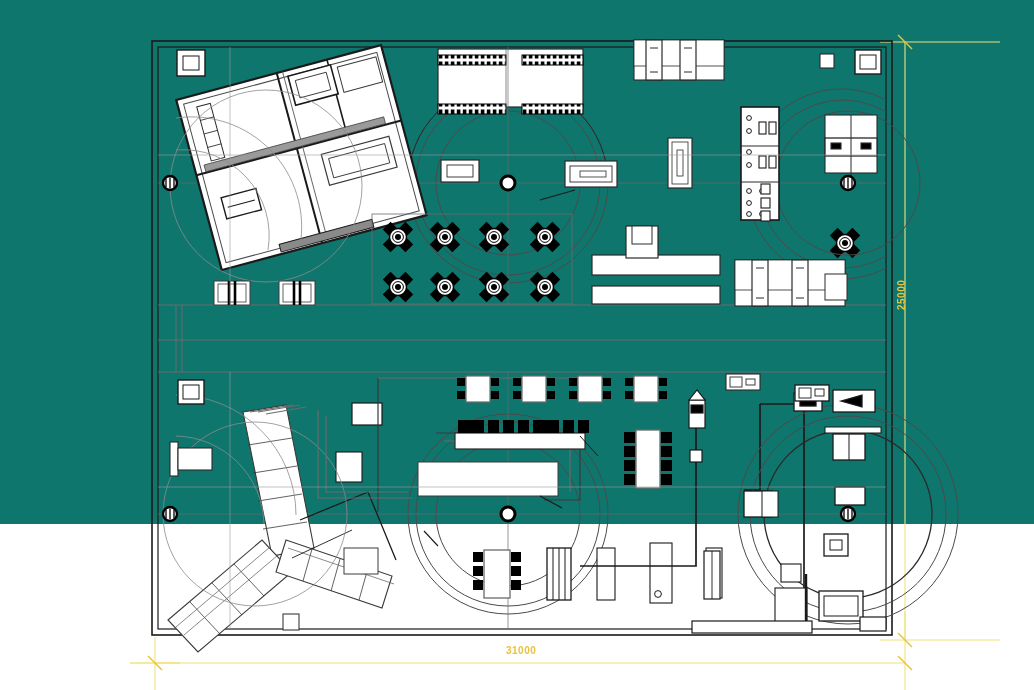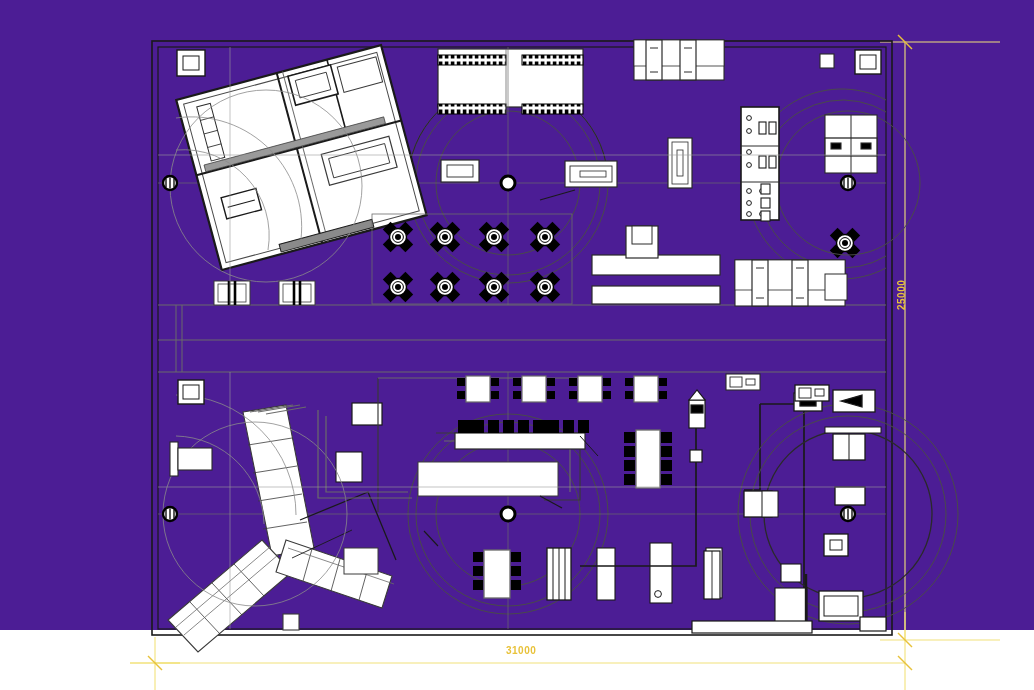--- a/index.html
+++ b/index.html
@@ -1,17 +1,17 @@
 <!DOCTYPE html>
 <html><head>
 <meta charset="utf-8">
 <style>
   html,body{margin:0;padding:0;background:#ffffff;}
   body{width:1034px;height:690px;overflow:hidden;font-family:"Liberation Sans",sans-serif;}
-  #stage{position:relative;width:1034px;height:630px;background:#4c1d95;}
+  #stage{position:relative;width:1034px;height:524px;background:#0f766e;}
   #cad{position:absolute;left:0;top:0;}
   .dimlabel{position:absolute;color:#e8c23a;font-family:"Liberation Sans",sans-serif;
             font-size:10px;font-weight:bold;letter-spacing:.5px;white-space:nowrap;}
   #dim-h-label{left:506px;top:645px;}
   #dim-v-label{left:896px;top:310px;transform:rotate(-90deg);transform-origin:left top;}
 </style>
 </head>
 <body>
 
 <div id="stage">

